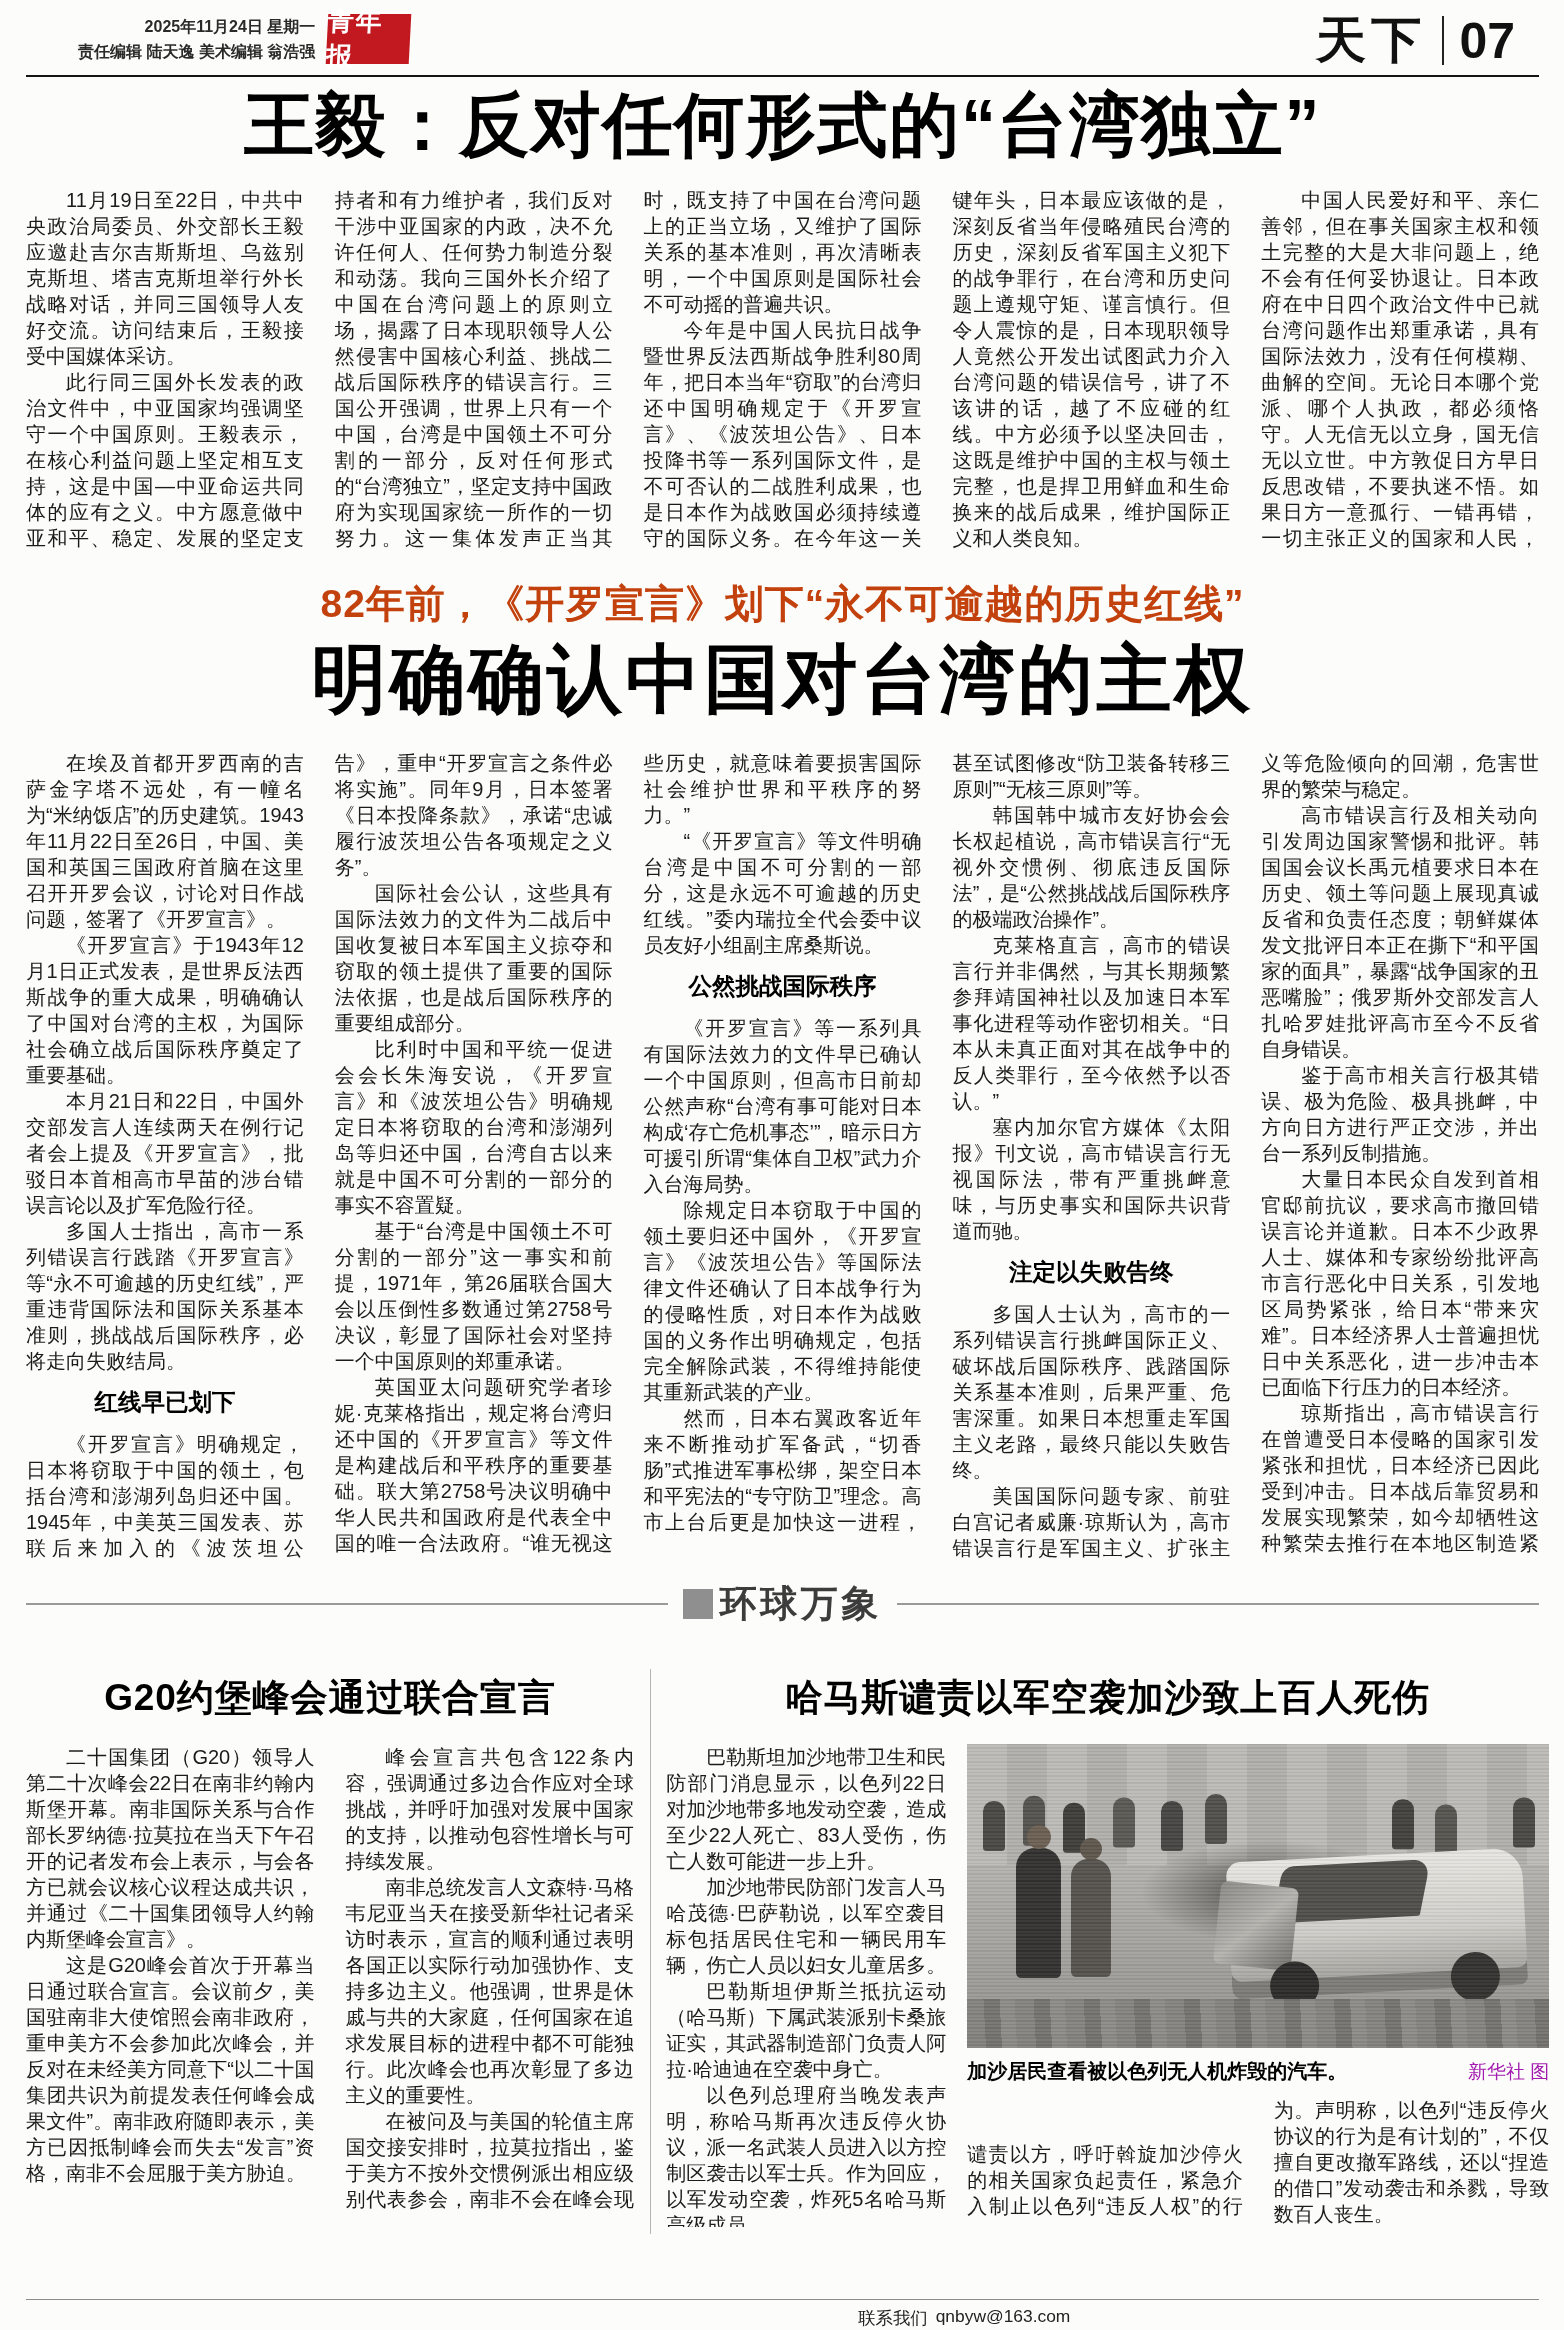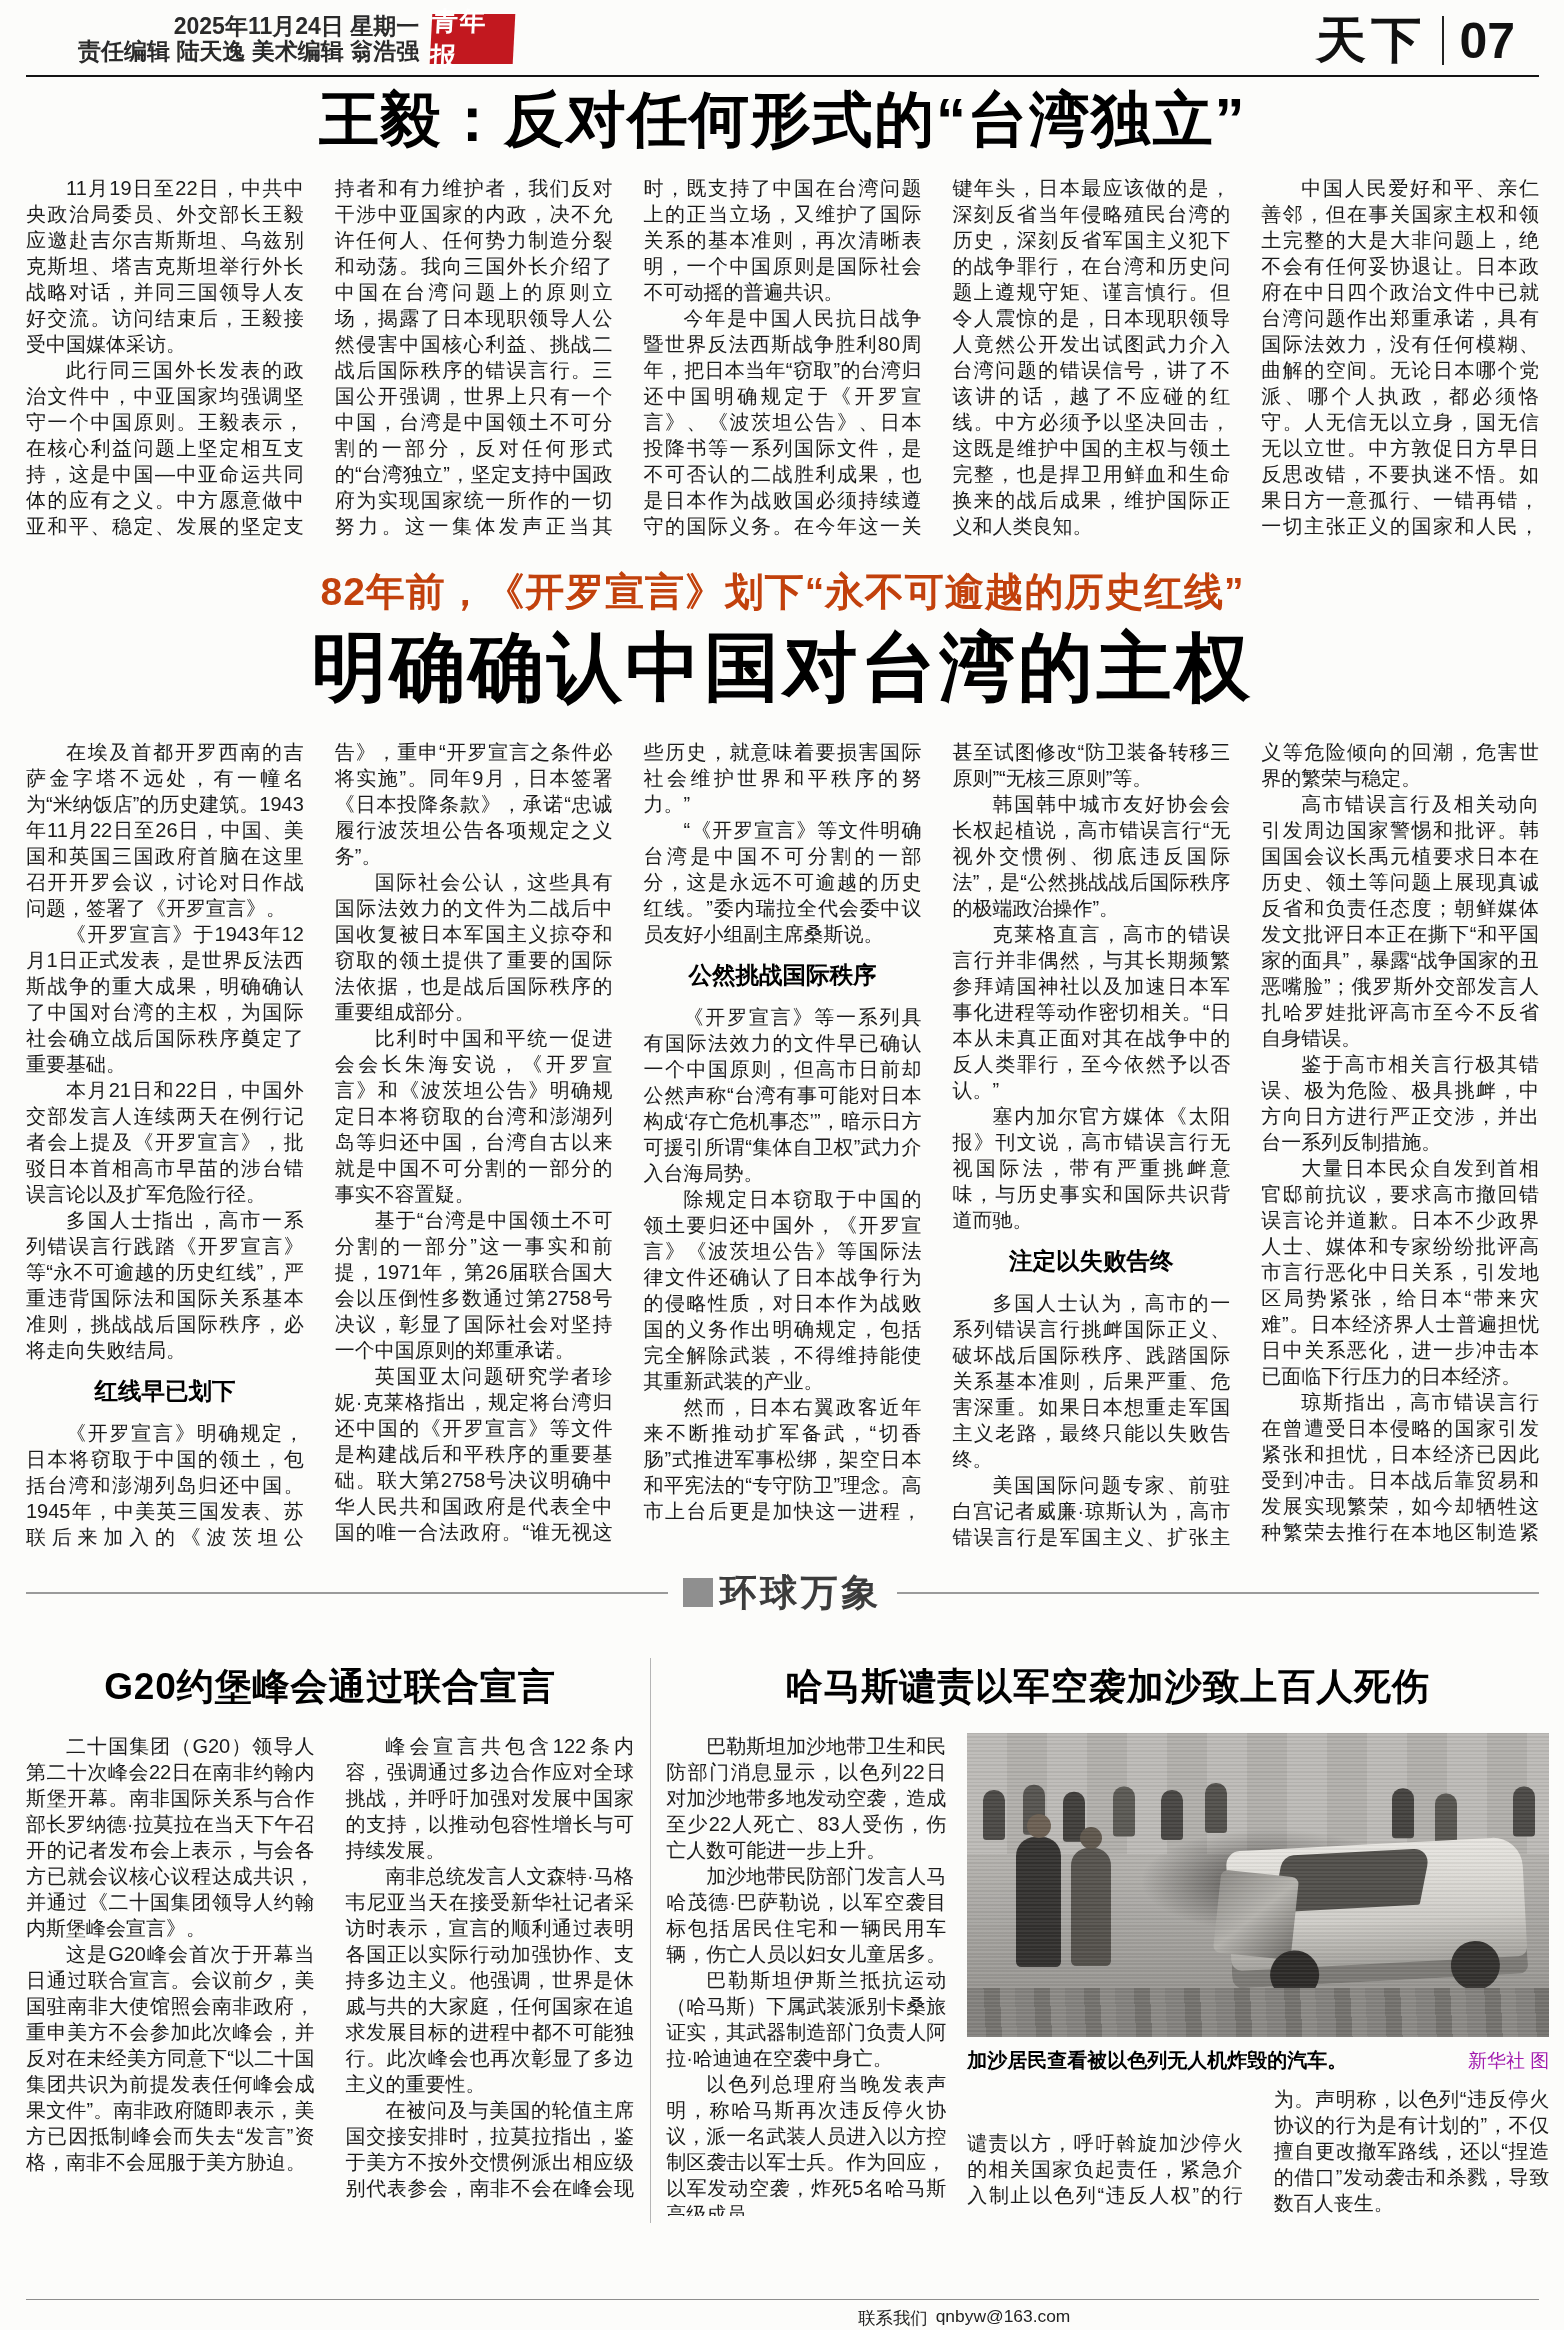--- a/index.html
+++ b/index.html
@@ -11,29 +11,29 @@
     background:#fcfcfa;
     font-family:"Liberation Sans",sans-serif;
     color:#1d1d1d;
     box-sizing:border-box;
     padding:0 26px;
     overflow:hidden;
   }
   
   .masthead{position:relative;height:75px;border-bottom:2.6px solid #141414;}
   .mast-left{position:absolute;left:52px;top:14px;display:flex;align-items:center;gap:12px;}
-  .mast-meta{text-align:right;font-size:23px;line-height:25px;color:#2a2a2a;font-weight:bold;}
+  .mast-meta{text-align:right;font-size:16px;line-height:25px;color:#2a2a2a;font-weight:bold;}
   .logo-box{width:83px;height:50px;background:#c2181f;color:#fff;display:flex;align-items:center;justify-content:center;
     font-size:26px;font-weight:bold;letter-spacing:1.7px;transform:skewX(-3deg);}
   .mast-right{position:absolute;right:24px;top:7px;display:flex;align-items:center;gap:15.6px;}
   .section-name{font-size:50px;font-weight:900;color:#111;letter-spacing:5.2px;}
   .sect-divider{width:1.7px;height:49px;background:#222;}
   .page-num{font-size:50px;font-weight:900;color:#111;}
   
-  .headline1{margin:8.7px 0 0 0;text-align:center;font-size:60px;line-height:1.12;font-weight:900;color:#000;letter-spacing:1.7px;}
+  .headline1{margin:8.7px 0 0 0;text-align:center;font-size:70px;line-height:1.12;font-weight:900;color:#000;letter-spacing:1.7px;}
   
   .cols5{column-count:5;column-gap:31px;column-fill:auto;overflow:hidden;}
   .cols2{column-count:2;column-gap:31px;column-fill:auto;overflow:hidden;}
   .news{font-size:20px;line-height:26px;text-align:justify;color:#1b1b1b;}
   .news p.para{margin:0;text-indent:2em;}
   .news p.cont{text-indent:0;margin-top:44px;}
   .news .subhead{font-weight:900;font-size:23.5px;text-align:center;margin:15.6px 0;color:#000;}
   .news .sign{font-weight:900;text-align:right;color:#000;}
   .a1-body{margin-top:22.6px;height:372px;}
   

